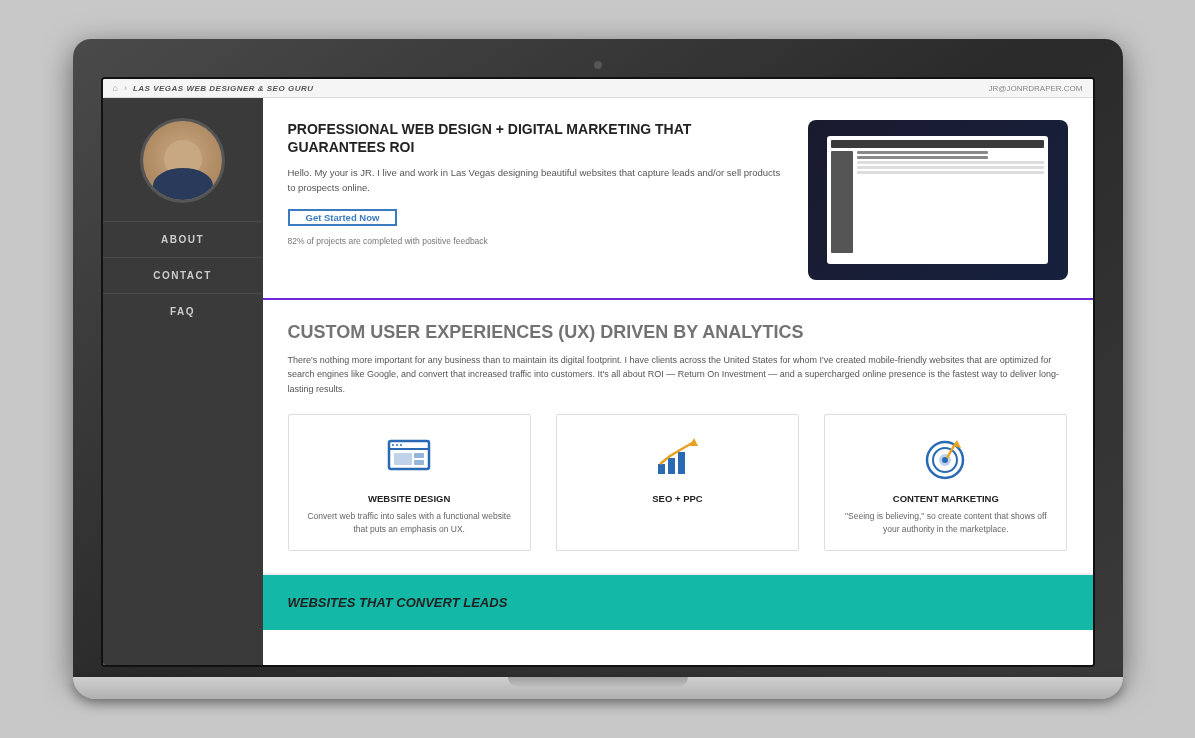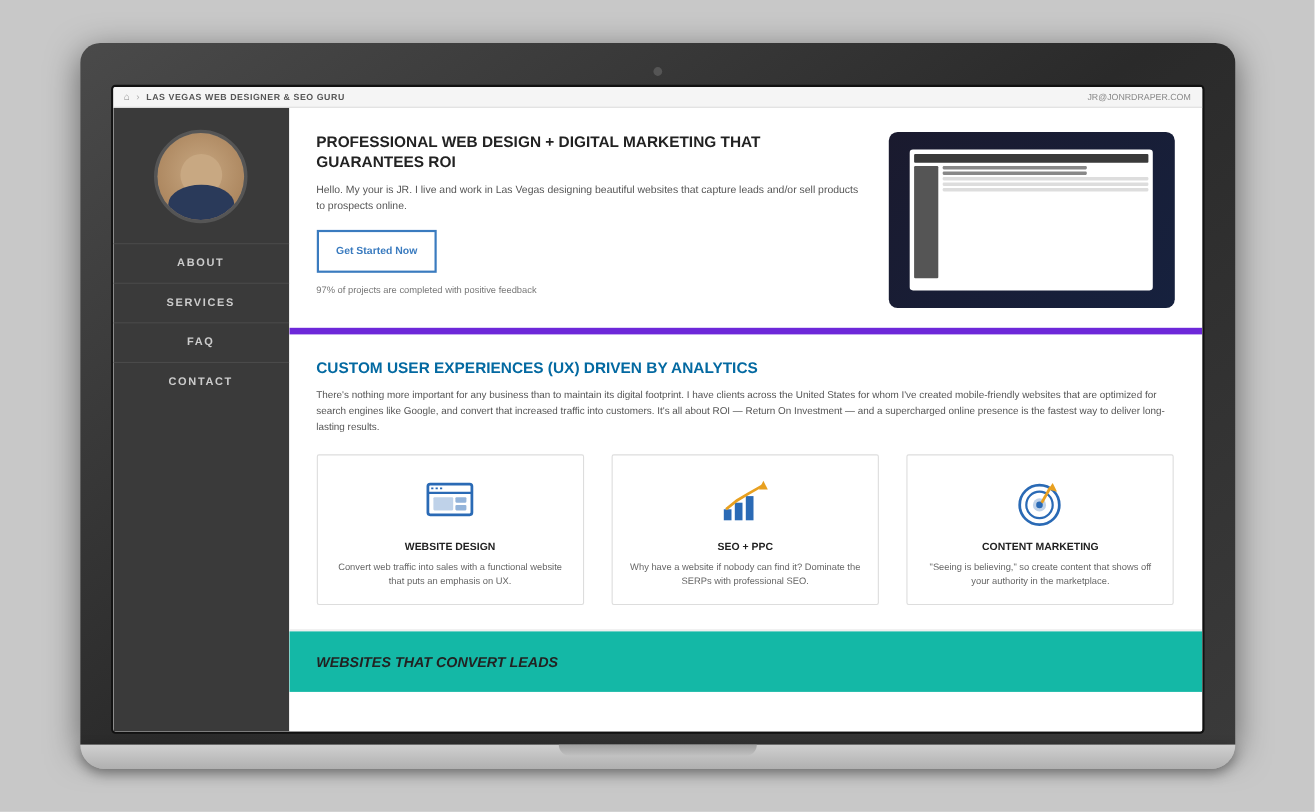--- a/index.html
+++ b/index.html
@@ -88,20 +88,21 @@
       color: #888;
     }
 
     .address-bar .separator { color: #aaa; }
 
     .address-bar .page-path {
       font-weight: bold;
       font-size: 8px;
       color: #555;
       letter-spacing: 0.5px;
+      font-style: italic;
     }
 
     .address-bar .email {
       margin-left: auto;
       font-size: 8px;
       color: #888;
     }
 
     
     .sidebar {
@@ -178,21 +179,21 @@
       overflow-y: auto;
       overflow-x: hidden;
       background: #fff;
     }
 
     
     .hero-section {
       padding: 22px 25px 18px;
       display: flex;
       gap: 20px;
-      border-bottom: 6px solid #6d28d9;
+      border-bottom: 2px solid #6d28d9;
     }
 
     .hero-text {
       flex: 1;
     }
 
     .hero-title {
       font-size: 14px;
       font-weight: 900;
       color: #222;
@@ -203,21 +204,21 @@
 
     .hero-description {
       font-size: 9.5px;
       color: #555;
       line-height: 1.5;
       margin-bottom: 14px;
     }
 
     .cta-button {
       display: inline-block;
-      padding: 12px 16px;
+      padding: 1px 16px;
       border: 2px solid #3a7bbf;
       color: #3a7bbf;
       font-size: 9.5px;
       font-weight: bold;
       cursor: pointer;
       background: transparent;
       margin-bottom: 10px;
     }
 
     .projects-stat {
@@ -285,23 +286,23 @@
 
     .preview-line.dark { background: #888; width: 70%; }
 
     
     .ux-section {
       padding: 22px 25px;
       border-bottom: 2px solid #eee;
     }
 
     .section-title {
-      font-size: 14px;
+      font-size: 18px;
       font-weight: 900;
-      color: #0369a1;
+      color: #737373;
       text-transform: uppercase;
       margin-bottom: 10px;
     }
 
     .section-description {
       font-size: 9px;
       color: #555;
       line-height: 1.6;
       margin-bottom: 18px;
     }
@@ -382,33 +383,32 @@
         <span class="email">JR@JONRDRAPER.COM</span>
       </div>
 
       <div class="screen-inner">
 
         <div class="sidebar">
           <div class="avatar">
             <div class="avatar-face"></div>
           </div>
           <div class="nav-item">ABOUT</div>
-          <div class="nav-item">SERVICES</div>
+          <div class="nav-item">CONTACT</div>
           <div class="nav-item">FAQ</div>
-          <div class="nav-item">CONTACT</div>
         </div>
 
         <div class="main-content">
 
           <div class="hero-section">
             <div class="hero-text">
               <div class="hero-title">PROFESSIONAL WEB DESIGN + DIGITAL MARKETING THAT GUARANTEES ROI</div>
               <div class="hero-description">Hello. My your is JR. I live and work in Las Vegas designing beautiful websites that capture leads and/or sell products to prospects online.</div>
               <button class="cta-button">Get Started Now</button>
-              <div class="projects-stat">97% of projects are completed with positive feedback</div>
+              <div class="projects-stat">82% of projects are completed with positive feedback</div>
             </div>
             <div class="laptop-preview">
               <div class="laptop-preview-img">
                 <div class="preview-screen">
                   <div class="preview-header"></div>
                   <div class="preview-sidebar"></div>
                   <div class="preview-content">
                     <div class="preview-line dark"></div>
                     <div class="preview-line dark"></div>
                     <div class="preview-line"></div>
@@ -449,21 +449,20 @@
 
                     <rect x="6" y="28" width="7" height="10" fill="#2a6ab5"></rect>
                     <rect x="16" y="22" width="7" height="16" fill="#2a6ab5"></rect>
                     <rect x="26" y="16" width="7" height="22" fill="#2a6ab5"></rect>
 
                     <polyline points="8,28 18,20 28,14 42,6" fill="none" stroke="#e8a020" stroke-width="2.5"></polyline>
                     <polygon points="42,2 46,10 38,10" fill="#e8a020"></polygon>
                   </svg>
                 </div>
                 <div class="card-title">SEO + PPC</div>
-                <div class="card-desc">Why have a website if nobody can find it? Dominate the SERPs with professional SEO.</div>
               </div>
 
               <div class="card">
                 <div class="card-icon icon-content">
                   <svg viewBox="0 0 50 45" xmlns="http://www.w3.org/2000/svg">
 
                     <circle cx="24" cy="24" r="18" fill="none" stroke="#2a6ab5" stroke-width="2.5"></circle>
                     <circle cx="24" cy="24" r="12" fill="none" stroke="#2a6ab5" stroke-width="2"></circle>
                     <circle cx="24" cy="24" r="6" fill="#2a6ab5" opacity="0.3"></circle>
                     <circle cx="24" cy="24" r="3" fill="#2a6ab5"></circle>

